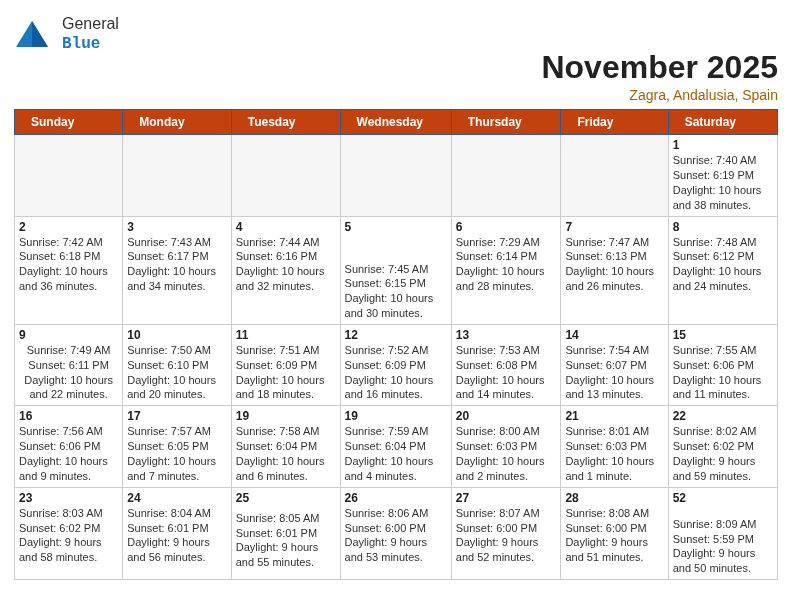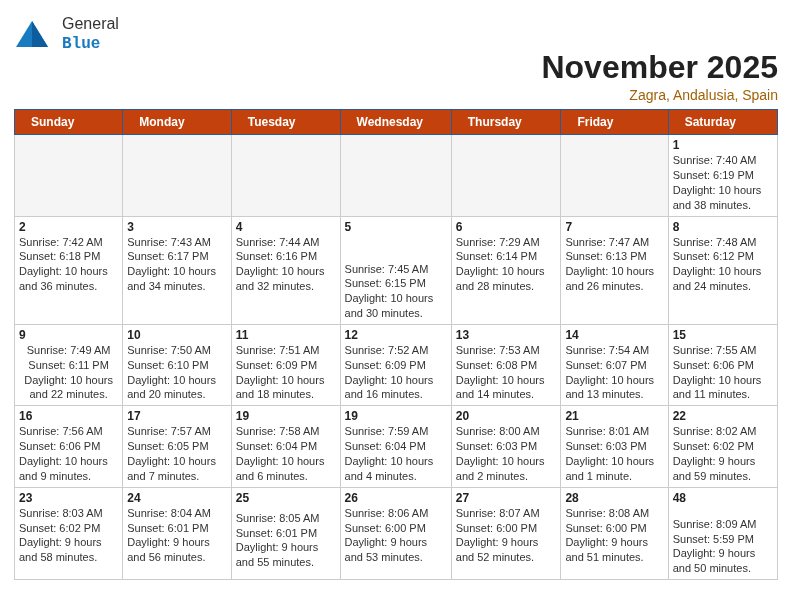--- a/index.html
+++ b/index.html
@@ -301,21 +301,21 @@
 Sunset: 6:00 PM
 Daylight: 9 hours and 52 minutes.</div>
           </td>
           <td>
             <span class="day-num">28</span>
             <div class="day-info" style="white-space: pre-line;">Sunrise: 8:08 AM
 Sunset: 6:00 PM
 Daylight: 9 hours and 51 minutes.</div>
           </td>
           <td>
-            <span class="day-num">48</span>
+            <span class="day-num">52</span>
             <div class="day-info" style="white-space: pre-line; margin-top: 12px;">Sunrise: 8:09 AM
 Sunset: 5:59 PM
 Daylight: 9 hours and 50 minutes.</div>
           </td>
         </tr>
       </tbody>
   </table>
 </div>
 
 </body></html>

